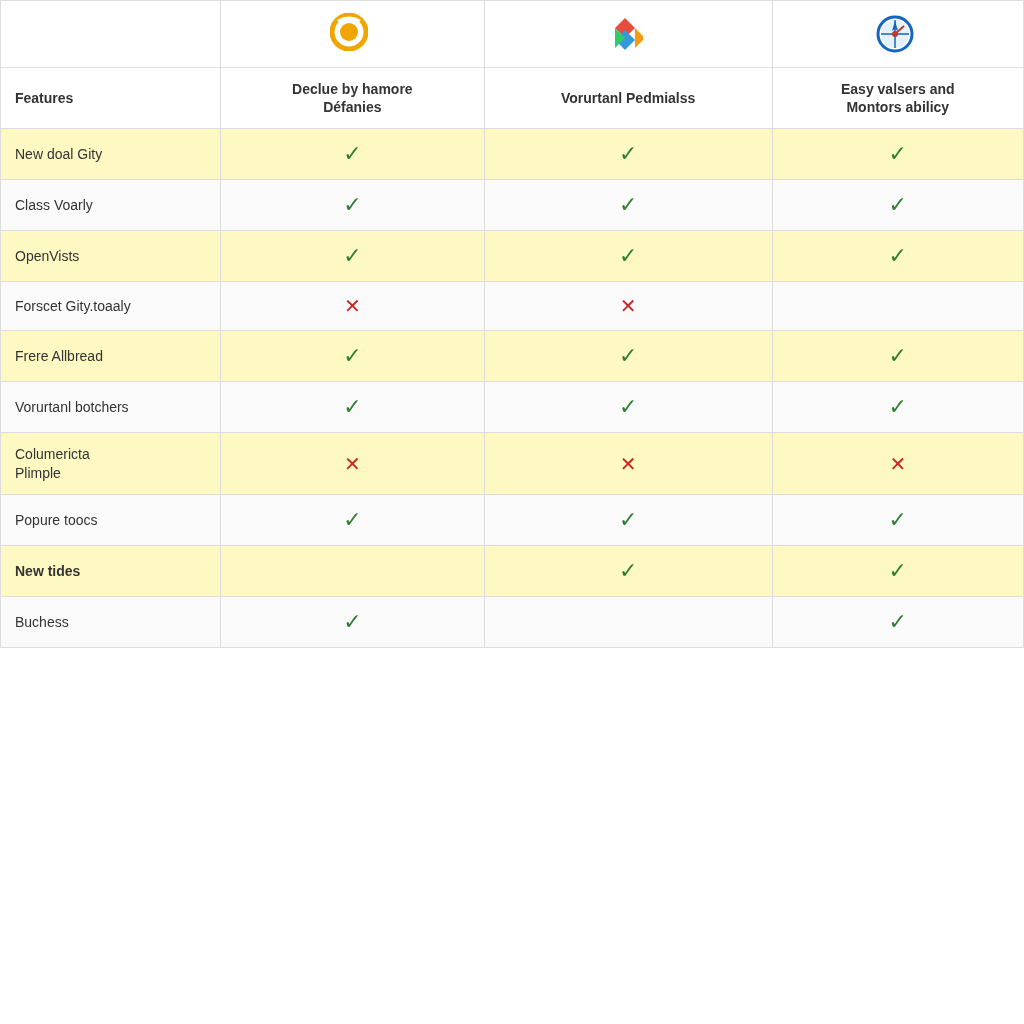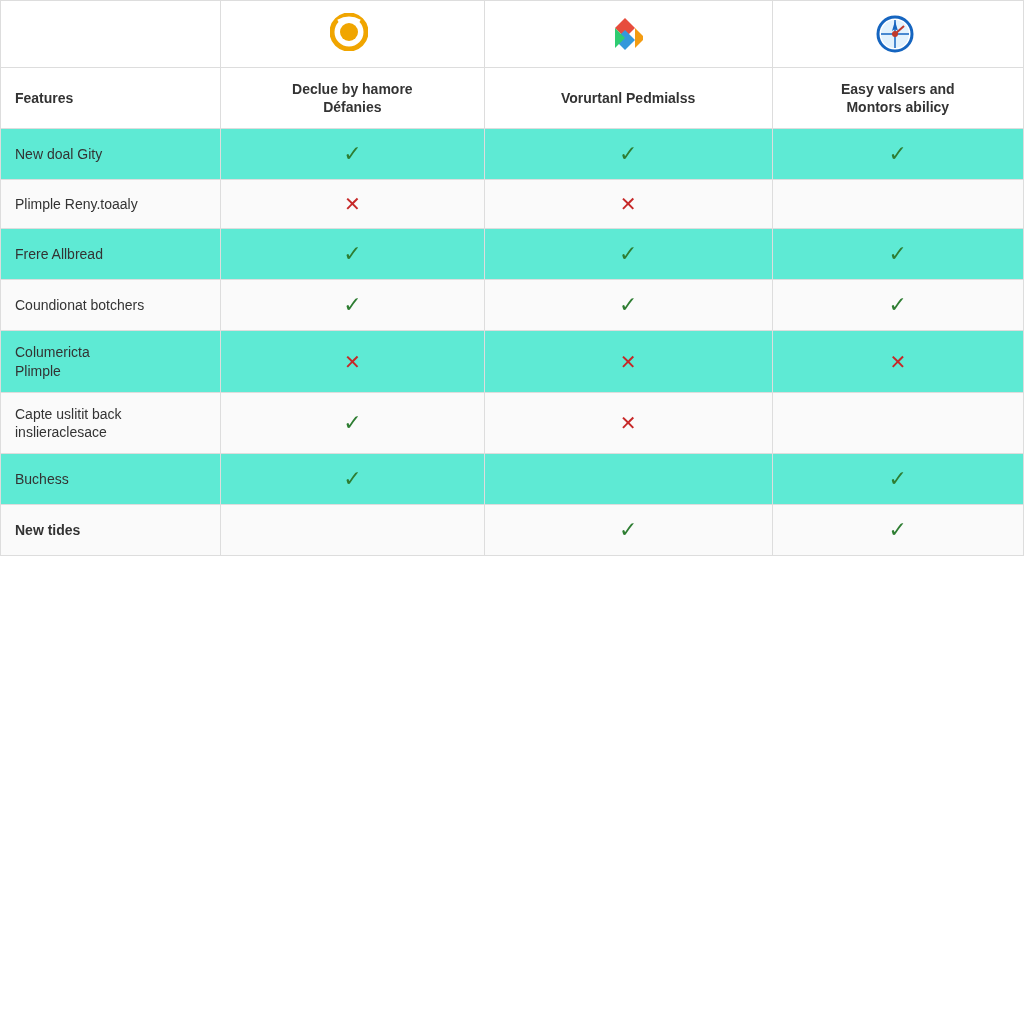--- a/index.html
+++ b/index.html
@@ -30,21 +30,21 @@
       text-align: left;
       width: 220px;
     }
 
     .comparison-table thead tr th {
       background: #fff;
       font-weight: normal;
     }
 
     .comparison-table tbody tr td {
-      background: #5eead4;
+      background: #fef9c3;
     }
 
     .comparison-table tbody tr:nth-child(even) td {
       background: #fafafa;
     }
 
     .header-features {
       font-weight: bold;
       font-size: 17px;
       color: #333;
@@ -210,55 +210,67 @@
     </tr>
   </thead>
   <tbody id="table-body">
   <tr>
         <td><span class="feature-label">New doal Gity</span></td>
         <td><span class="check">✓</span></td>
         <td><span class="check">✓</span></td>
         <td><span class="check">✓</span></td>
       </tr>
       <tr>
-        <td><span class="feature-label">Plimple Reny.toaaly</span></td>
+        <td><span class="feature-label">Class Voarly</span></td>
+        <td><span class="check">✓</span></td>
+        <td><span class="check">✓</span></td>
+        <td><span class="check">✓</span></td>
+      </tr>
+      <tr>
+        <td><span class="feature-label">OpenVists</span></td>
+        <td><span class="check">✓</span></td>
+        <td><span class="check">✓</span></td>
+        <td><span class="check">✓</span></td>
+      </tr>
+      <tr>
+        <td><span class="feature-label">Forscet Gity.toaaly</span></td>
         <td><span class="cross">✕</span></td>
         <td><span class="cross">✕</span></td>
         <td></td>
       </tr>
       <tr>
         <td><span class="feature-label">Frere Allbread</span></td>
         <td><span class="check">✓</span></td>
         <td><span class="check">✓</span></td>
         <td><span class="check">✓</span></td>
       </tr>
       <tr>
-        <td><span class="feature-label">Coundionat botchers</span></td>
+        <td><span class="feature-label">Vorurtanl botchers</span></td>
         <td><span class="check">✓</span></td>
         <td><span class="check">✓</span></td>
         <td><span class="check">✓</span></td>
       </tr>
       <tr>
         <td><span class="feature-label">Columericta<br>Plimple</span></td>
         <td><span class="cross">✕</span></td>
         <td><span class="cross">✕</span></td>
         <td><span class="cross">✕</span></td>
       </tr>
       <tr>
-        <td><span class="feature-label">Capte uslitit back<br>inslieraclesace</span></td>
-        <td><span class="check">✓</span></td>
-        <td><span class="cross">✕</span></td>
-        <td></td>
-      </tr>
-      <tr>
-        <td><span class="feature-label">Buchess</span></td>
-        <td><span class="check">✓</span></td>
-        <td></td>
+        <td><span class="feature-label">Popure toocs</span></td>
+        <td><span class="check">✓</span></td>
+        <td><span class="check">✓</span></td>
         <td><span class="check">✓</span></td>
       </tr>
       <tr>
         <td><span class="feature-label bold">New tides</span></td>
         <td></td>
         <td><span class="check">✓</span></td>
         <td><span class="check">✓</span></td>
       </tr>
+      <tr>
+        <td><span class="feature-label">Buchess</span></td>
+        <td><span class="check">✓</span></td>
+        <td></td>
+        <td><span class="check">✓</span></td>
+      </tr>
     </tbody>
 </table>
 
 </body></html>

